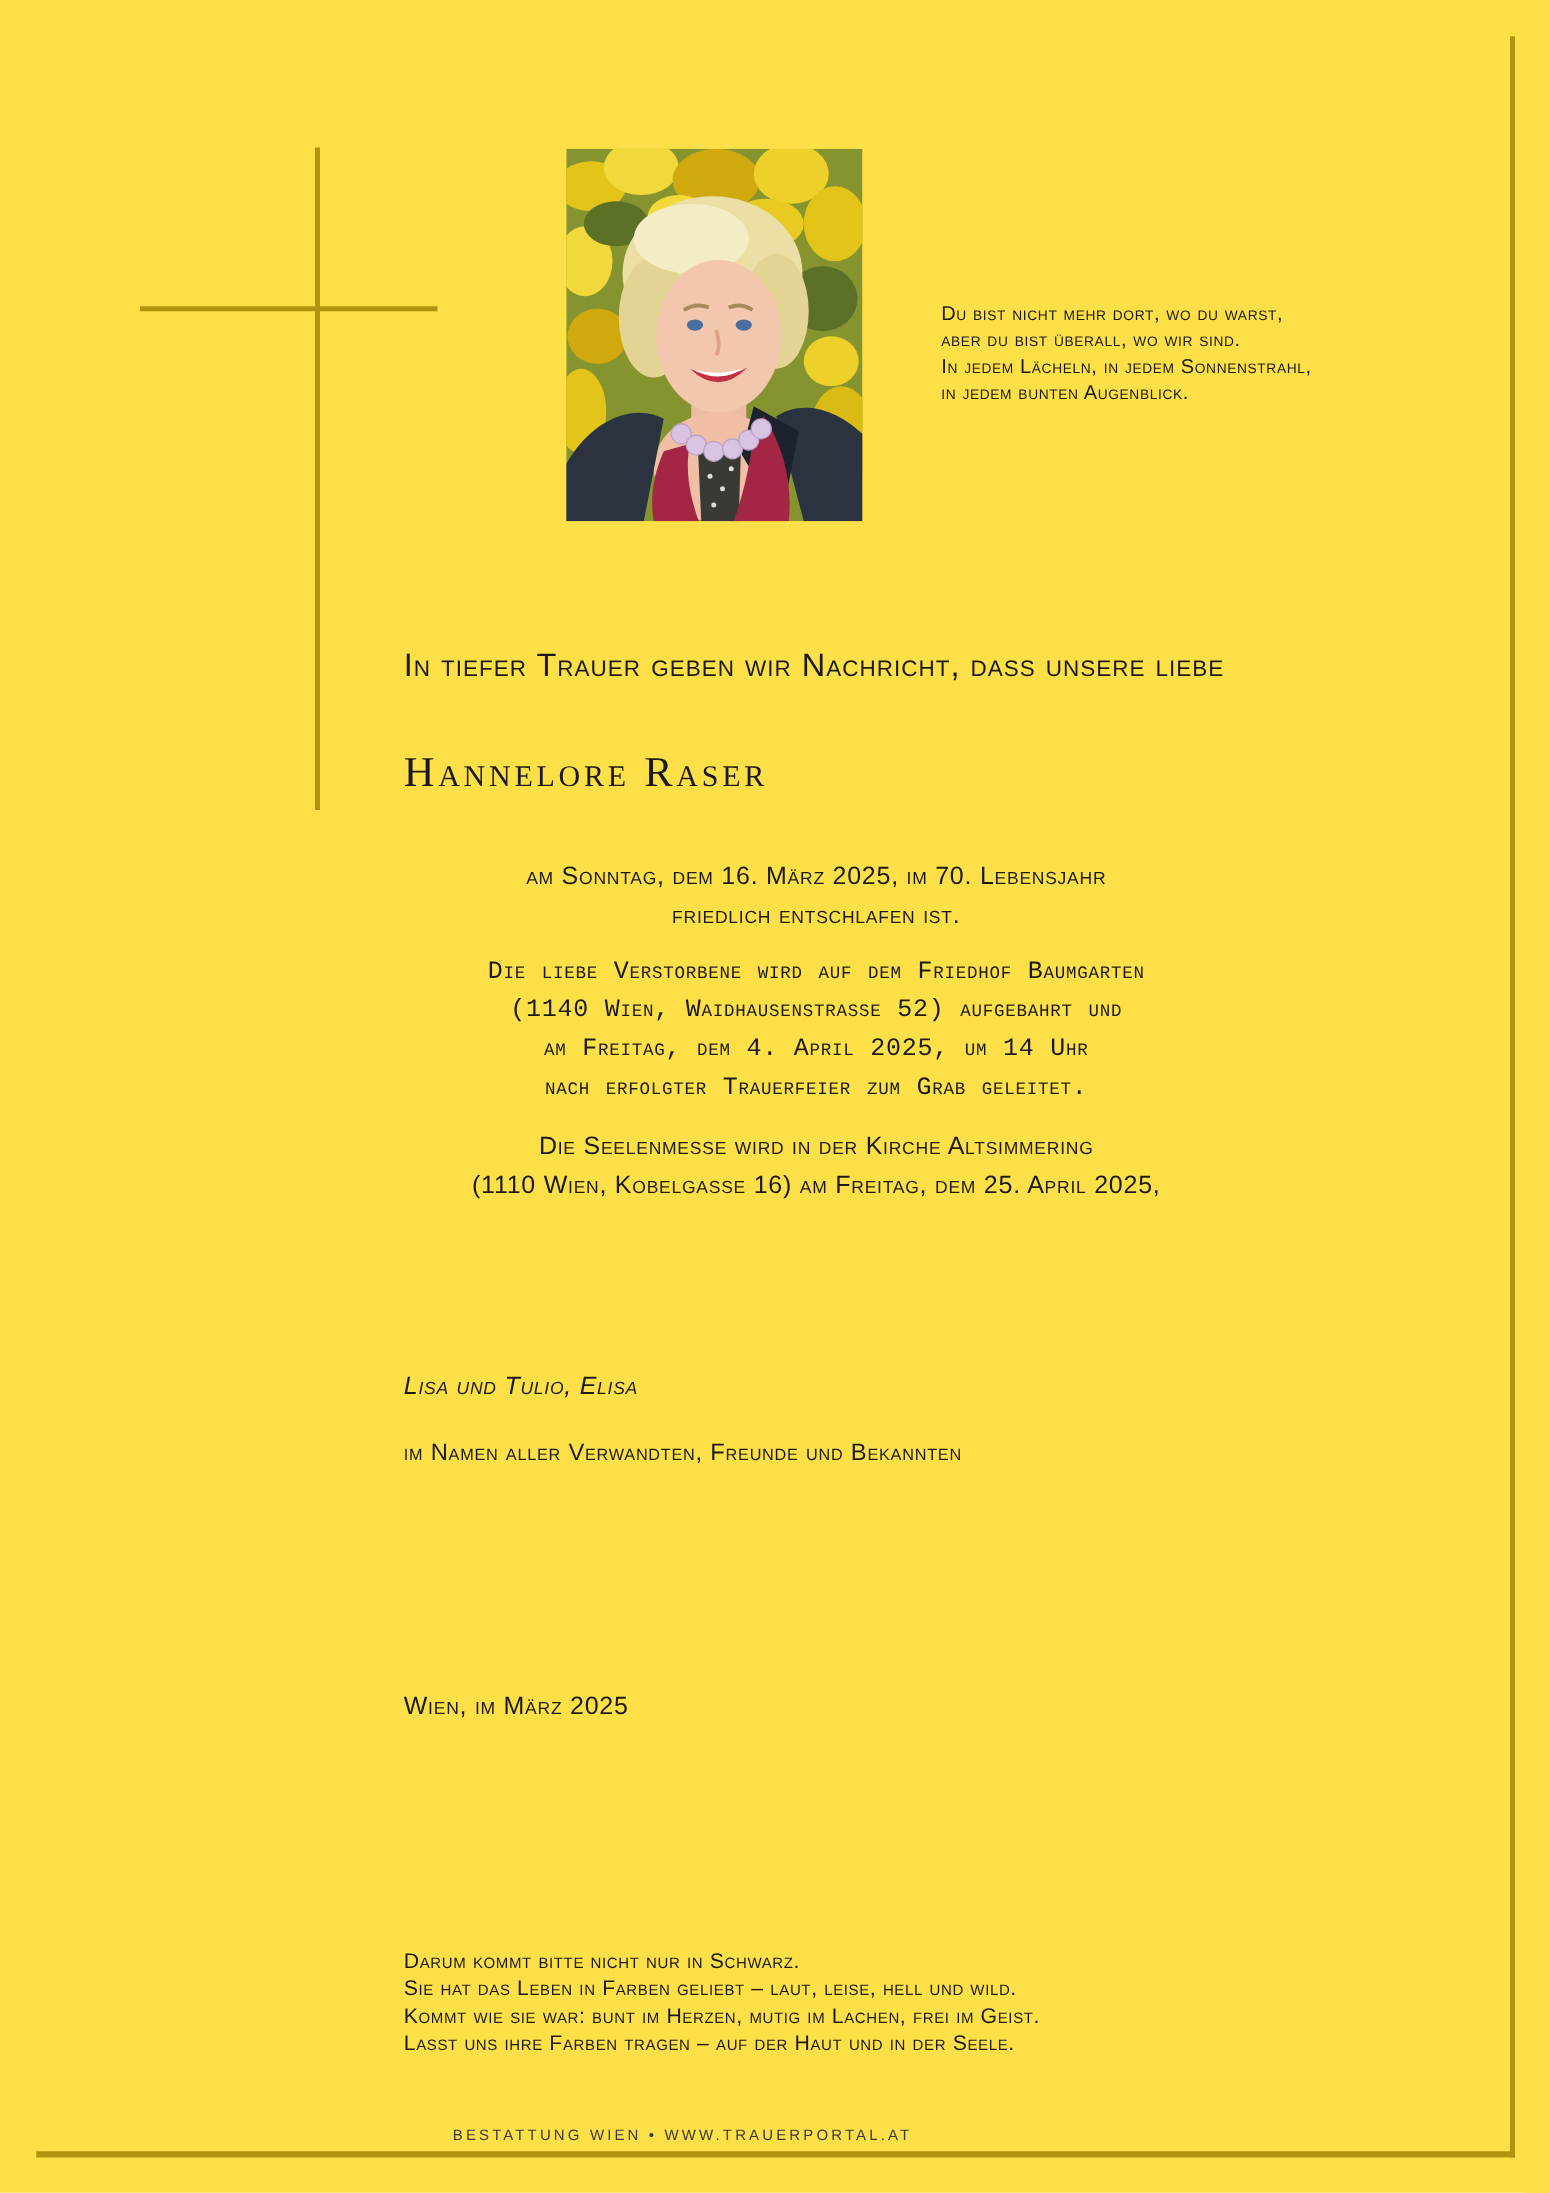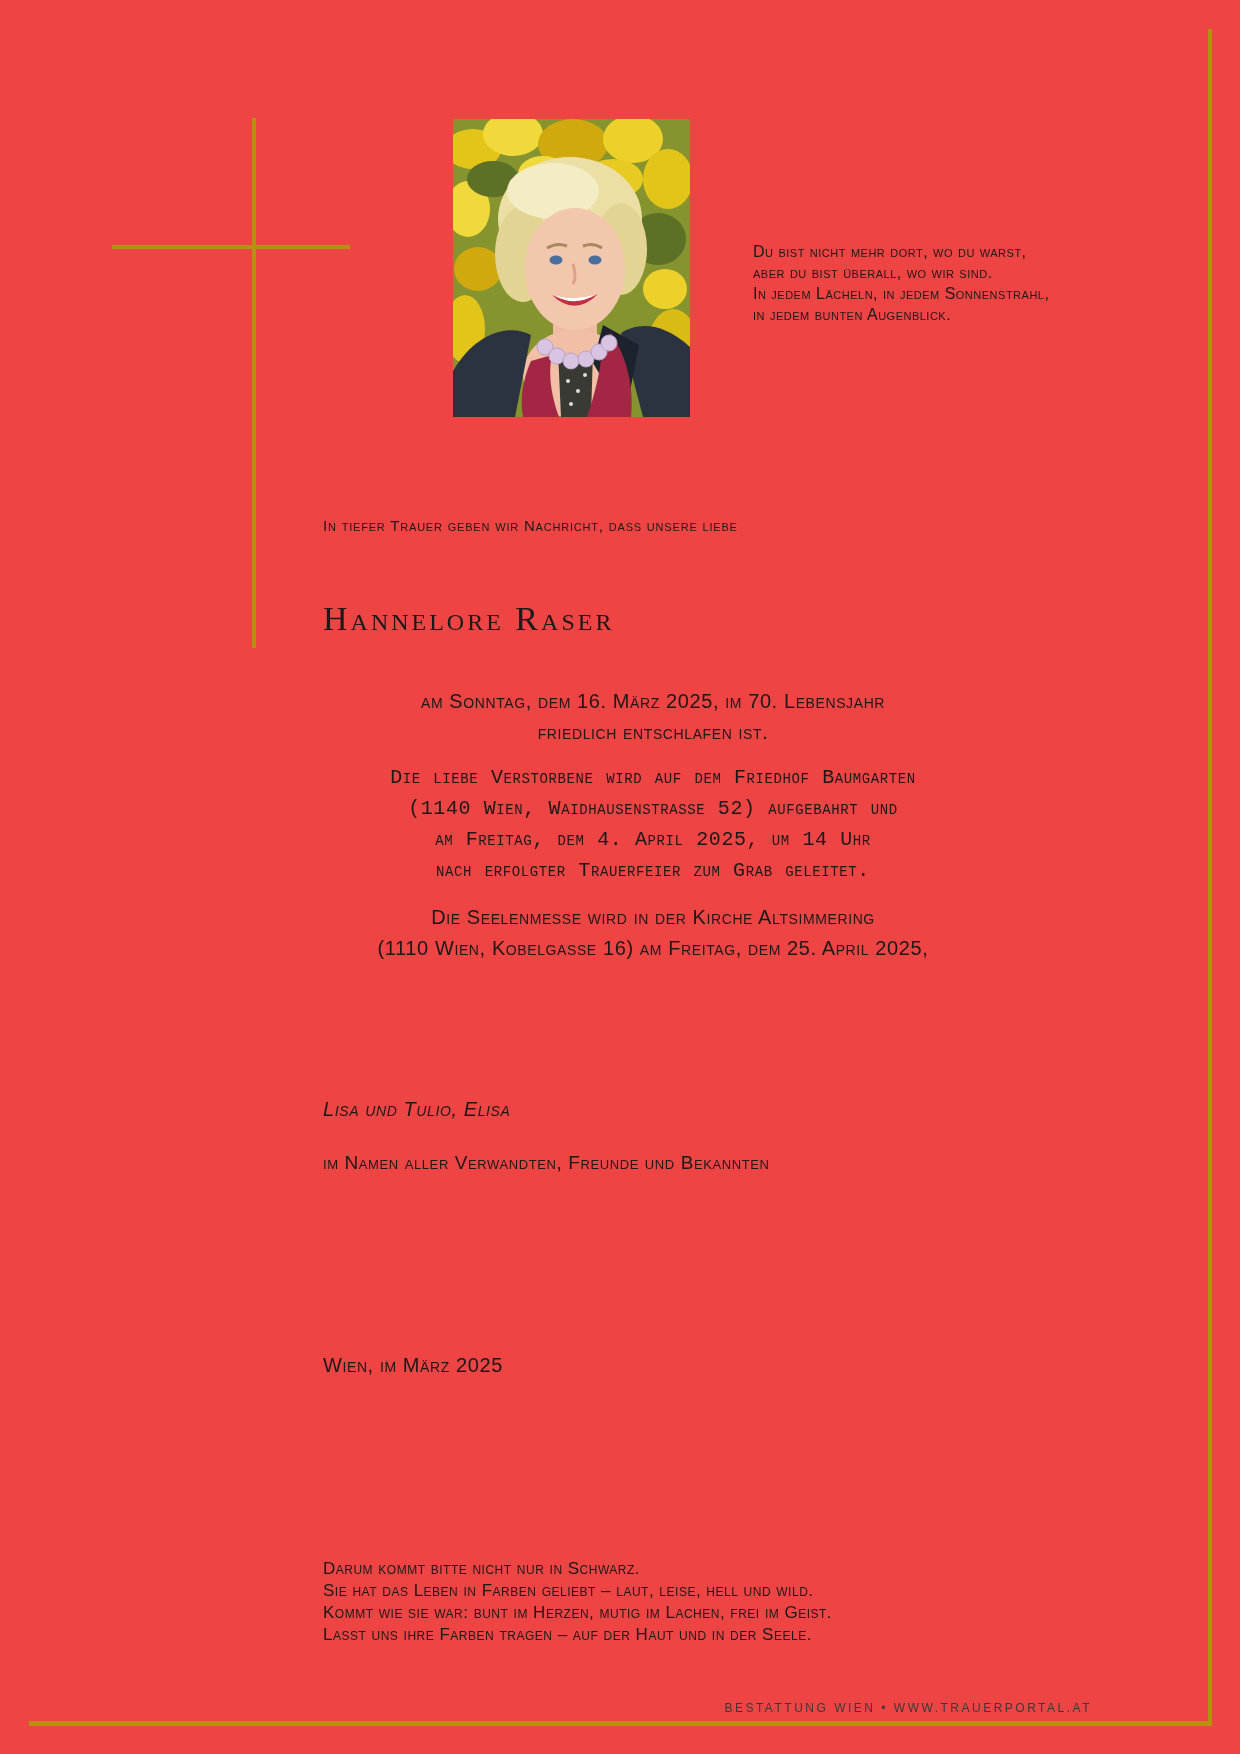--- a/index.html
+++ b/index.html
@@ -1,52 +1,52 @@
 <!DOCTYPE html>
 <html style="--gold: #B2930E; --text: #1A1A1A;"><head>
 <meta charset="utf-8">
 <style>
   :root { --gold:#B2930E; --text:#1A1A1A; }
   * { margin:0; padding:0; box-sizing:border-box; }
   body { background:#fff; font-family:"Liberation Sans", sans-serif; }
   .page {
     position:relative; width:1240px; height:1754px;
-    background:#ef4444; overflow:hidden; color:var(--text);
+    background:#fde047; overflow:hidden; color:var(--text);
   }
   .sc { font-variant:small-caps; }
   
   .gold-right  { position:absolute; left:1208px; top:29px;  width:4px;   height:1697px; background:var(--gold); }
   .gold-bottom { position:absolute; left:29px;  top:1721px; width:1183px; height:5px;   background:var(--gold); }
   
   .cross-v { position:absolute; left:252px; top:118px; width:4px;  height:530px; background:var(--gold); }
   .cross-h { position:absolute; left:112px; top:245px; width:238px; height:4px;  background:var(--gold); }
   
   .photo { position:absolute; left:453px; top:119px; width:237px; height:298px; }
   
   .quote {
     position:absolute; left:753px; top:241px; width:430px;
     font-size:16px; line-height:21px; letter-spacing:0.5px;
   }
   
   .col { position:absolute; left:323px; width:660px; }
-  .intro   { top:517px; font-size:15px; letter-spacing:0.8px; }
+  .intro   { top:517px; font-size:26px; letter-spacing:0.8px; }
   .name    {
     top:600px; font-size:34px; font-weight:normal; letter-spacing:3px;
     font-family:"Liberation Serif", serif; line-height:1.1;
   }
   .death   { top:686px; }
   .funeral { top:762px;font-family:Liberation Mono, monospace; }
   .mass    { top:902px; }
   .para { font-size:20px; line-height:31px; letter-spacing:0.6px;text-align:center; }
   .mourners  { top:1098px; font-size:20px; letter-spacing:0.6px;font-style:italic; }
   .on-behalf { top:1152px; font-size:19px; letter-spacing:0.6px; }
   .place-date{ top:1354px; font-size:20px; letter-spacing:0.6px; }
   .farewell  { top:1558px; font-size:17px; line-height:22px; letter-spacing:0.5px; width:700px; }
   .footer {
-    position:absolute; left:0; top:1701px; width:1092px; text-align:right;
+    position:absolute; left:0; top:1701px; width:1092px; text-align:center;
     font-size:12px; letter-spacing:2.5px; color:#3a3a3a;
   }
 </style>
 </head>
 <body>
 
 <div class="page">
 
   <div>
     <div class="cross-v"></div>

